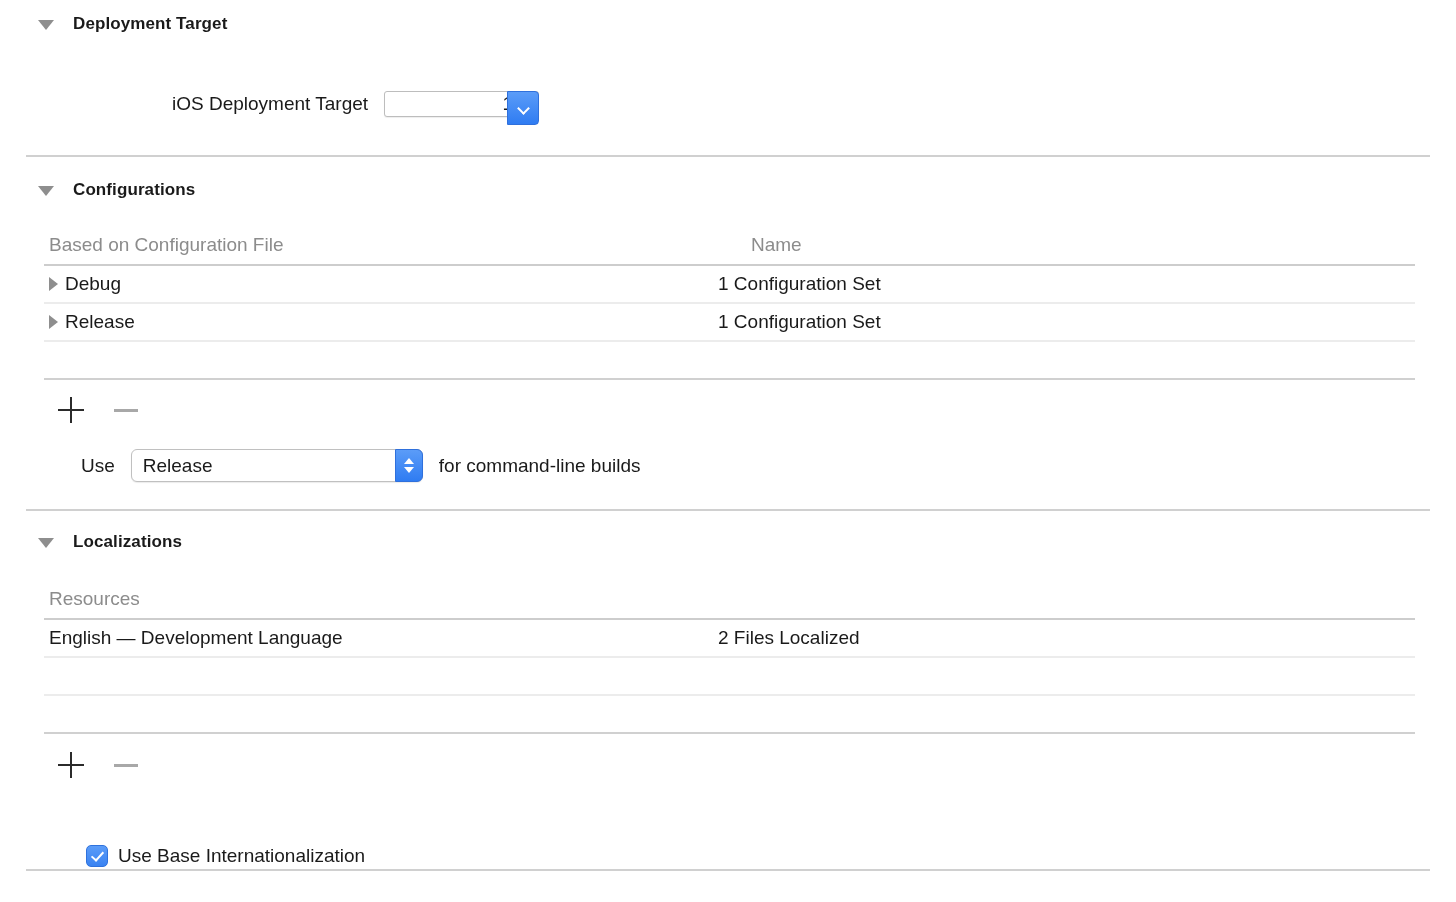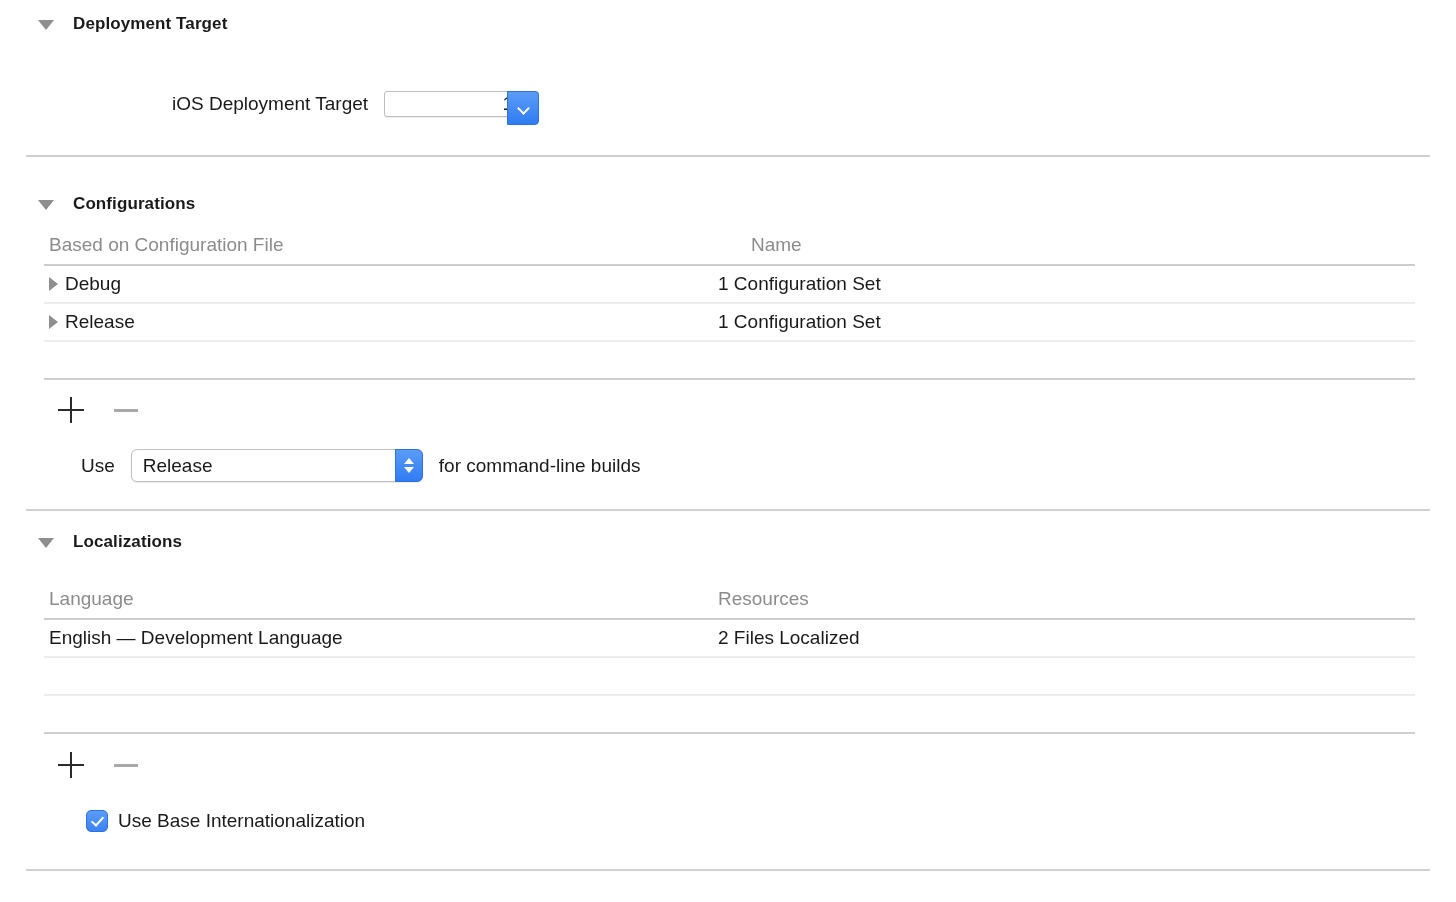--- a/index.html
+++ b/index.html
@@ -255,20 +255,21 @@
     width: 24px; height: 2.6px;
     background: #a8a8a8;
   }
 
   
   .check-row {
     position: absolute;
     display: flex;
     align-items: center;
     gap: 10px;
+    margin-top: 35px;
   }
   .checkbox {
     width: 22px;
     height: 22px;
     border-radius: 5px;
     background: linear-gradient(to bottom, #5b9cf8 0%, #3a83f2 100%);
     border: 1px solid #2f72dd;
     box-sizing: border-box;
     position: relative;
     flex: none;
@@ -305,21 +306,21 @@
     <span class="pulldown" style="margin-left:16px;">
       <span class="value">11.0</span>
       <span class="chev-btn">
         <span class="chev-down"></span>
       </span>
     </span>
   </div>
 
   <div class="section-divider" style="top:155px;"></div>
 
-  <div class="section-header" style="left:38px; top:193px;">
+  <div class="section-header" style="left:38px; top:179px;">
     <span class="disclosure-open"></span>
     <span class="section-title">Configurations</span>
   </div>
 
   <div class="table" style="top:226px;">
     <div class="table-head">
       <div class="col col2">Based on Configuration File</div>
       <div class="col col1">Name</div>
     </div>
     <div class="rule-head"></div>
@@ -365,21 +366,20 @@
 
   <div class="section-divider" style="top:509px;"></div>
 
   <div class="section-header" style="left:38px; top:531px;">
     <span class="disclosure-open"></span>
     <span class="section-title">Localizations</span>
   </div>
 
   <div class="table" style="top:580px;">
     <div class="table-head">
-      <div class="col col1">Language</div>
       <div class="col col2">Resources</div>
     </div>
     <div class="rule-head"></div>
 
     <div class="t-row">
       <div class="col col1">English — Development Language</div>
       <div class="col col2">2 Files Localized</div>
     </div>
     <div class="rule-row"></div>
 

